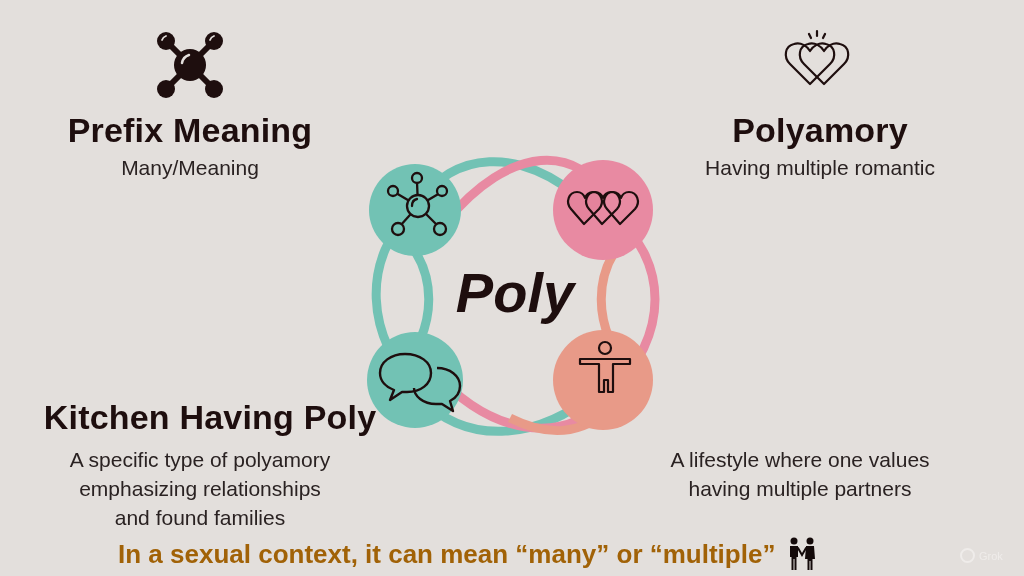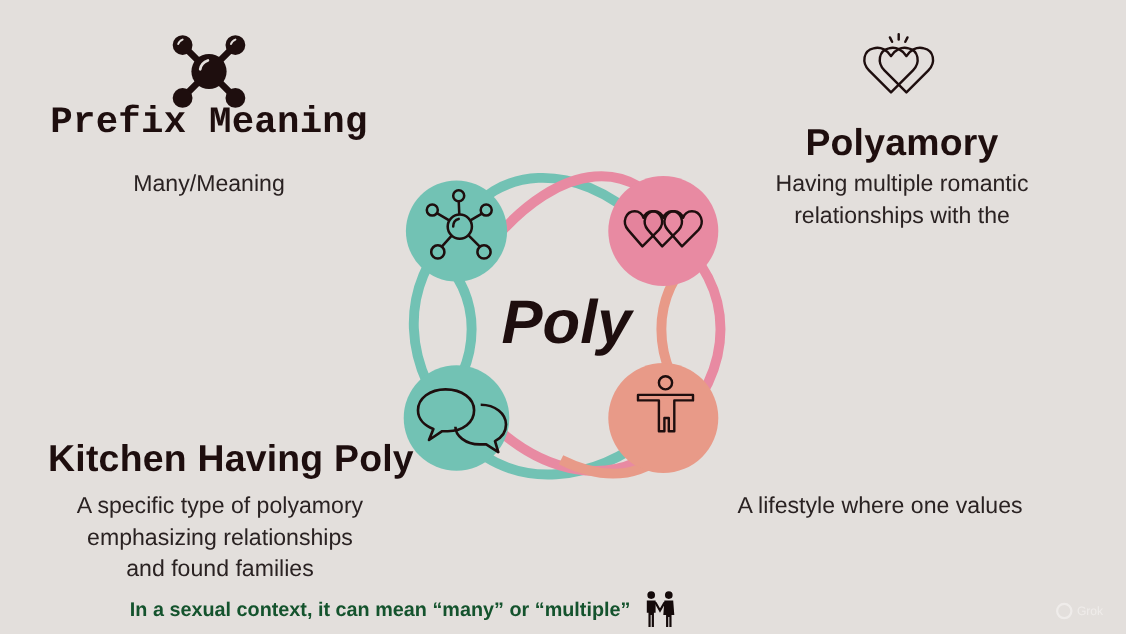--- a/index.html
+++ b/index.html
@@ -15,21 +15,21 @@
     white-space:nowrap; letter-spacing:0.2px;
   }
   .desc {
     font-size:21px; color:#2a2222; text-align:center; line-height:29px;
     white-space:nowrap;
   }
   .center-word {
     font-weight:700; font-size:56px; color:#1e0e0e; text-align:center;font-style:italic;
   }
   .footer {
-    font-weight:700; font-size:18px; color:#14532d; white-space:nowrap;
+    font-weight:700; font-size:26px; color:#a16207; white-space:nowrap;
   }
   .watermark { font-size:11px; color:#efecea; }
   svg { display:block; }
 </style>
 </head>
 <body>
 
 <div class="abs" style="left:30px; top:25px; width:320px; height:160px;">
   <div class="abs" style="left:122px; top:2px; width:76px; height:76px;">
     <svg width="76" height="76" viewBox="0 0 76 76">
@@ -44,40 +44,39 @@
         <circle cx="14" cy="14" r="9"></circle>
         <circle cx="62" cy="14" r="9"></circle>
         <circle cx="14" cy="62" r="9"></circle>
         <circle cx="62" cy="62" r="9"></circle>
       </g>
       <path d="M30 36 Q31 30 37 28" stroke="#e3dfdc" stroke-width="2.5" fill="none" stroke-linecap="round"></path>
       <path d="M10 13 Q11 10 14 9" stroke="#e3dfdc" stroke-width="1.8" fill="none" stroke-linecap="round"></path>
       <path d="M58 13 Q59 10 62 9" stroke="#e3dfdc" stroke-width="1.8" fill="none" stroke-linecap="round"></path>
     </svg>
   </div>
-  <div class="abs title" style="left:0; top:68px; width:320px;font-family:Liberation Mono, monospace;">Prefix Meaning</div>
+  <div class="abs title" style="left:0; top:86px; width:320px;">Prefix Meaning</div>
   <div class="abs desc" style="left:0; top:128px; width:320px;">Many/Meaning</div>
 </div>
 
 <div class="abs" style="left:660px; top:25px; width:320px; height:220px;">
   <div class="abs" style="left:122px; top:4px; width:70px; height:60px;">
     <svg width="70" height="60" viewBox="0 0 70 60">
       <g stroke="#1e0e0e" stroke-width="2.2" fill="none" stroke-linecap="round" stroke-linejoin="round">
         <line x1="35" y1="2" x2="35" y2="7"></line>
         <line x1="27" y1="5" x2="29" y2="9"></line>
         <line x1="43" y1="5" x2="41" y2="9"></line>
         <path d="M28 55 L8 35 C1 28 3 17 12 15 C19 13 25 17 28 22 C31 17 37 13 44 15 C53 17 55 28 48 35 Z"></path>
         <path d="M42 55 L22 35 C15 28 17 17 26 15 C33 13 39 17 42 22 C45 17 51 13 58 15 C67 17 69 28 62 35 Z"></path>
       </g>
     </svg>
   </div>
   <div class="abs title" style="left:0; top:86px; width:320px;">Polyamory</div>
   <div class="abs desc" style="left:0; top:128px; width:320px;">
     <div>Having multiple romantic</div>
-    <div>relationships with the</div>
   </div>
 </div>
 
 <div class="abs" style="left:360px; top:148px; width:310px; height:300px;">
   <svg width="310" height="300" viewBox="0 0 310 300">
 
     <path d="M60 55 C90 5 160 -5 225 55" stroke="#72c2b4" stroke-width="9" fill="none"></path>
     <path d="M85 75 C150 -5 220 -5 250 55" stroke="#e88aa2" stroke-width="9" fill="none"></path>
     <path d="M95 10 C140 0 170 20 200 45" stroke="none" fill="none"></path>
 
@@ -135,20 +134,21 @@
   <div class="abs desc" style="left:0; top:47px; width:340px;">
     <div>A specific type of polyamory</div>
     <div>emphasizing relationships</div>
     <div>and found families</div>
   </div>
 </div>
 
 <div class="abs" style="left:630px; top:398px; width:340px; height:135px;">
   <div class="abs desc" style="left:0; top:47px; width:340px;">
     <div>A lifestyle where one values</div>
+    <div>having multiple partners</div>
   </div>
 </div>
 
 <div class="abs" style="left:118px; top:537px; width:800px; height:34px; display:flex; align-items:center;">
   <span class="footer">In a sexual context, it can mean “many” or “multiple”</span>
   <span style="margin-left:10px; display:inline-block;">
     <svg width="34" height="34" viewBox="0 0 34 34">
       <g fill="#140a0a">
         <circle cx="9" cy="4" r="3.5"></circle>
         <circle cx="25" cy="4" r="3.5"></circle>

